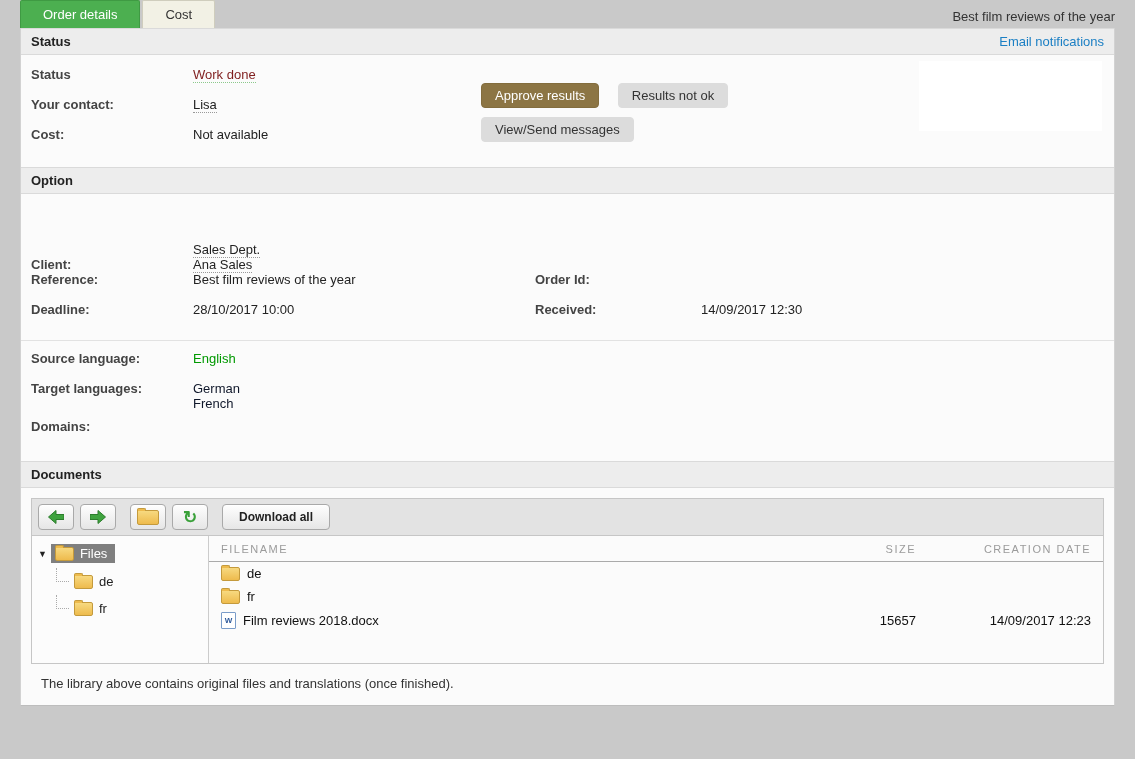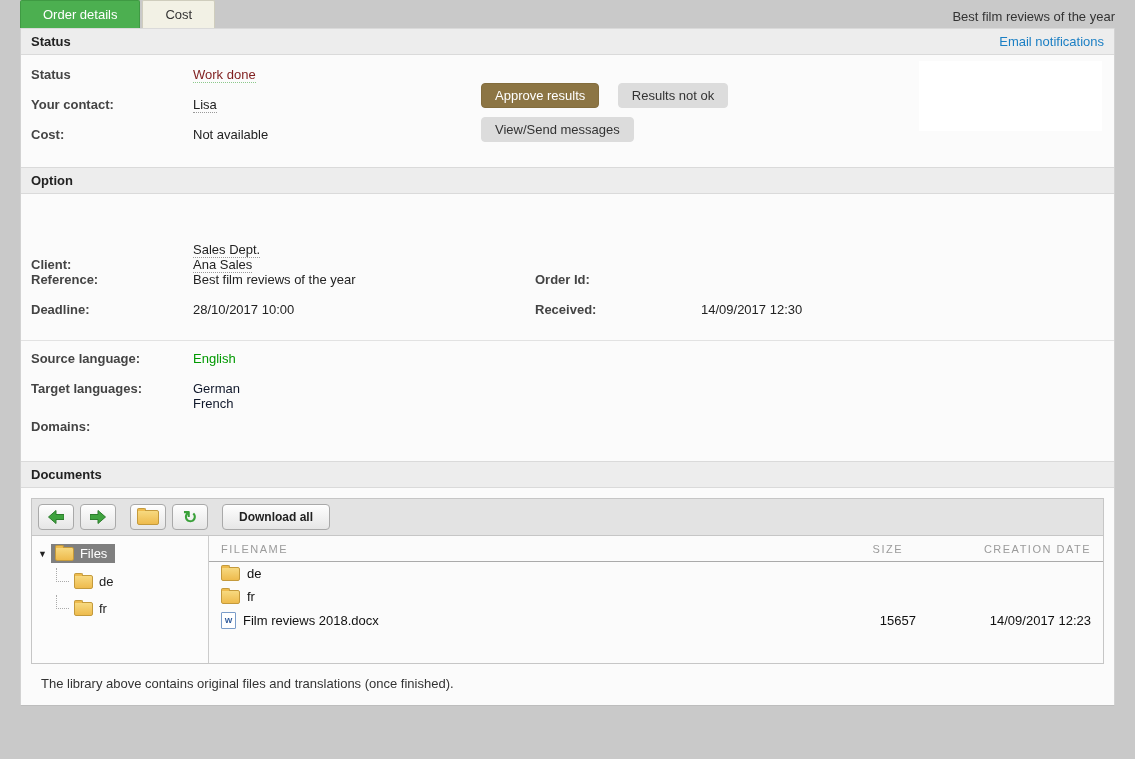--- a/index.html
+++ b/index.html
@@ -69,21 +69,21 @@
   .connector { display:inline-block; width:12px; height:13px; border-left:1px dotted #aaa; border-bottom:1px dotted #aaa; margin-right:5px; margin-bottom:7px; }
   .tree-child .name { margin-left:6px; }
 
   .folder-icon { display:inline-block; width:17px; height:12px; background:linear-gradient(#f7d980,#eebb4d); border:1px solid #c49a3c; border-radius:1px 2px 2px 2px; position:relative; flex-shrink:0; }
   .folder-icon::before { content:""; position:absolute; top:-3px; left:-1px; width:7px; height:2px; background:#eebb4d; border:1px solid #c49a3c; border-bottom:none; border-radius:2px 2px 0 0; }
   .open-folder { width:20px; height:13px; }
 
   .word-icon { display:inline-flex; align-items:center; justify-content:center; width:13px; height:15px; background:#fff; border:1px solid #7a9cc9; border-radius:1px; font-size:8px; font-weight:bold; color:#2b579a; flex-shrink:0; }
 
   .list-pane { flex:1; display:flex; flex-direction:column; }
-  .list-header { display:flex; padding:7px 12px 6px; font-size:11px; color:#9b9b9b; letter-spacing:1.5px; border-bottom:1px solid #aaa;gap:13px; }
+  .list-header { display:flex; padding:7px 12px 6px; font-size:11px; color:#9b9b9b; letter-spacing:1.5px; border-bottom:1px solid #aaa; }
   .col-name { flex:1; }
   .col-size { width:130px; text-align:right; flex-shrink:0; }
   .col-date { width:175px; text-align:right; flex-shrink:0; }
   .list-row { display:flex; align-items:center; padding:4px 12px; font-size:13px; color:#111; cursor:pointer; }
   .list-row .col-name { display:flex; align-items:center; gap:7px; }
   .list-row:first-of-type { margin-top:4px; }
 
   .docs-footer { padding:12px 10px 14px; font-size:13px; color:#333; }
 </style>
 </head>

